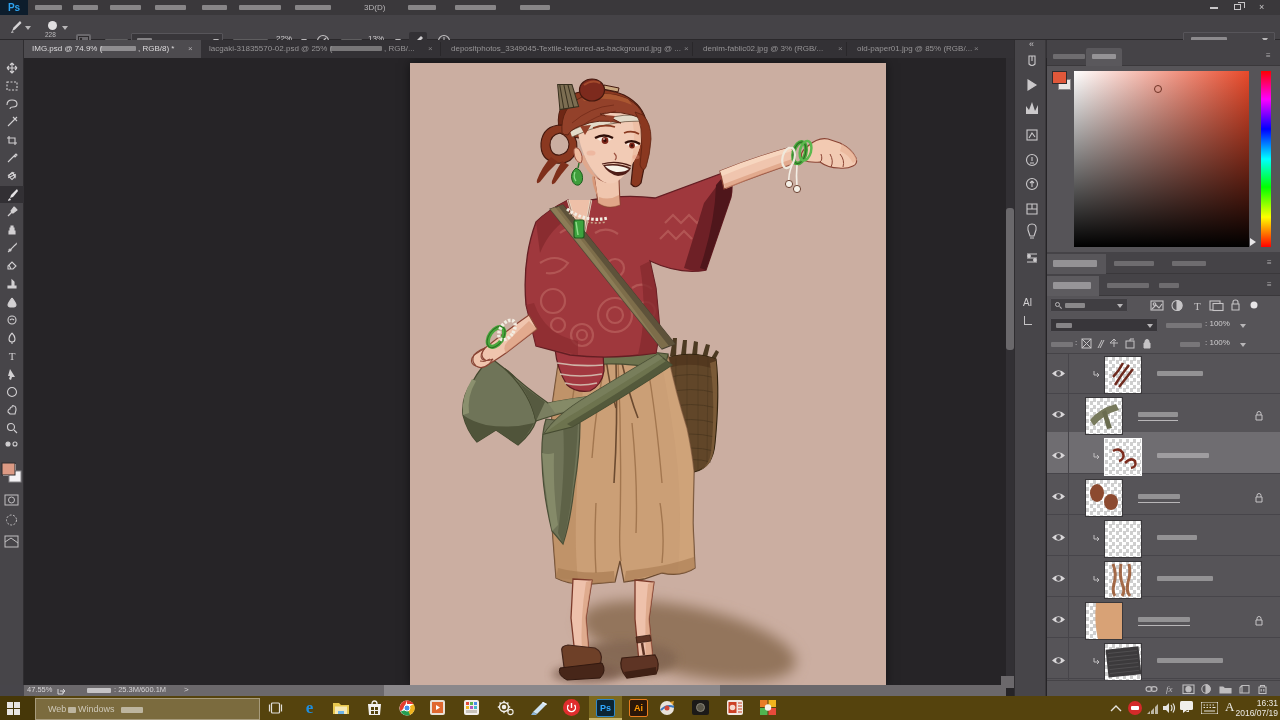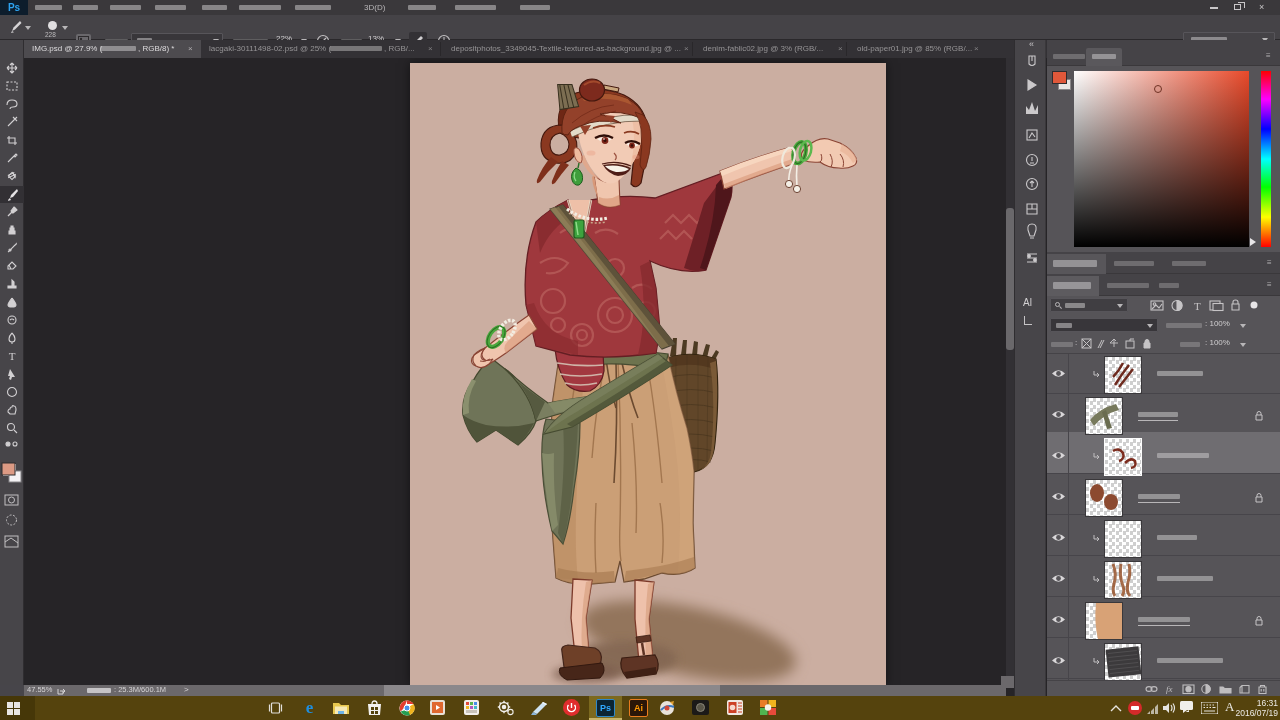--- a/index.html
+++ b/index.html
@@ -69,25 +69,25 @@
       <circle cx="7" cy="7" r="5.5" fill="none" stroke="#c2c0c2" stroke-width="1.2"></circle>
       <path d="M7 3 L7 7 L10 9" stroke="#c2c0c2" fill="none"></path>
     </svg>
  <div class="fieldd" style="left:1183px;top:17px;width:92px;height:16px;background:#454347;"></div>
  <div class="jb" style="left:1191px;top:22px;width:36px;"></div>
  <div class="caret" style="left:1262px;top:23px;"></div>
 </div>
 
 <div class="abs" style="left:0;top:40px;width:1280px;height:18px;background:#333135;">
  <div class="abs" style="left:24px;top:40px;width:177px;height:18px;background:#4d4b4f;top:0;"></div>
- <div class="t" style="left:32px;top:4px;color:#dedcde;">IMG.psd @ 27.9% (</div>
+ <div class="t" style="left:32px;top:4px;color:#dedcde;">IMG.psd @ 74.9% (</div>
  <div class="jb" style="left:100px;top:6px;width:36px;height:5px;"></div>
  <div class="t" style="left:138px;top:4px;color:#dedcde;">, RGB/8) *</div>
  <div class="t" style="left:188px;top:4px;color:#b0aeb0;">×</div>
- <div class="t" style="left:209px;top:4px;color:#969496;">lacgaki-30111498-02.psd @ 25% (</div>
+ <div class="t" style="left:209px;top:4px;color:#969496;">lacgaki-31835570-02.psd @ 25% (</div>
  <div class="jb" style="left:330px;top:6px;width:52px;height:5px;background:rgba(150,148,150,.7);"></div>
  <div class="t" style="left:384px;top:4px;color:#969496;">, RGB/...</div>
  <div class="t" style="left:428px;top:4px;color:#838183;">×</div>
  <div class="abs" style="left:440px;top:2px;width:1px;height:14px;background:#29272a;"></div>
  <div class="t" style="left:451px;top:4px;color:#969496;">depositphotos_3349045-Textile-textured-as-background.jpg @ ...</div>
  <div class="t" style="left:684px;top:4px;color:#838183;">×</div>
  <div class="abs" style="left:692px;top:2px;width:1px;height:14px;background:#29272a;"></div>
  <div class="t" style="left:703px;top:4px;color:#969496;">denim-fablic02.jpg @ 3% (RGB/...</div>
  <div class="t" style="left:838px;top:4px;color:#838183;">×</div>
  <div class="abs" style="left:846px;top:2px;width:1px;height:14px;background:#29272a;"></div>
@@ -665,20 +665,26 @@
 <div class="abs" style="left:1001px;top:676px;width:13px;height:12px;background:#6b686b;"></div>
 
 <div class="abs" style="left:0;top:696px;width:1280px;height:24px;background:#55430d;">
  <div class="abs" style="left:0;top:0;width:35px;height:24px;background:#463708;"></div>
  <svg class="abs" style="left:7px;top:6px;" width="13" height="13" viewBox="0 0 13 13" fill="#e8e6e2">
       <rect x="0" y="0" width="6" height="6"></rect>
       <rect x="7" y="0" width="6" height="6"></rect>
       <rect x="0" y="7" width="6" height="6"></rect>
       <rect x="7" y="7" width="6" height="6"></rect>
     </svg>
+ <div class="abs" style="left:35px;top:2px;width:225px;height:22px;background:#7b6b3e;border:1px solid rgba(190,182,158,.65);">
+  <div class="abs" style="left:12px;top:5px;color:#cec8b8;font-size:9px;white-space:nowrap;">Web</div>
+  <div class="jb" style="left:32px;top:8px;width:8px;height:6px;background:rgba(206,200,184,.8);"></div>
+  <div class="abs" style="left:42px;top:5px;color:#cec8b8;font-size:9px;white-space:nowrap;">Windows</div>
+  <div class="jb" style="left:85px;top:8px;width:22px;height:6px;background:rgba(206,200,184,.8);"></div>
+ </div>
  <svg class="abs" style="left:268px;top:5px;" width="15" height="14" viewBox="0 0 15 14" fill="none" stroke="#e2e0dc" stroke-width="1.2">
       <rect x="3.5" y="2" width="8" height="10" rx="1"></rect>
       <path d="M1.5 3.5 L1.5 10.5 M13.5 3.5 L13.5 10.5"></path>
     </svg>
  <div class="abs" style="left:301px;top:3px;width:17px;height:17px;border-radius:50%;color:#1f8ede;font-weight:bold;font-size:17px;line-height:17px;font-family:'Liberation Serif';text-align:center;">e</div>
  <svg class="abs" style="left:333px;top:5px;" width="16" height="13" viewBox="0 0 16 13">
       <path d="M0 2 L6 2 L8 4 L16 4 L16 13 L0 13 Z" fill="#e8c84e"></path>
       <rect x="2" y="5.5" width="12" height="7.5" fill="#f6e9b6"></rect>
       <path d="M5 10 L11 10 L11 13 L5 13 Z" fill="#6db3e8"></path>
     </svg>

